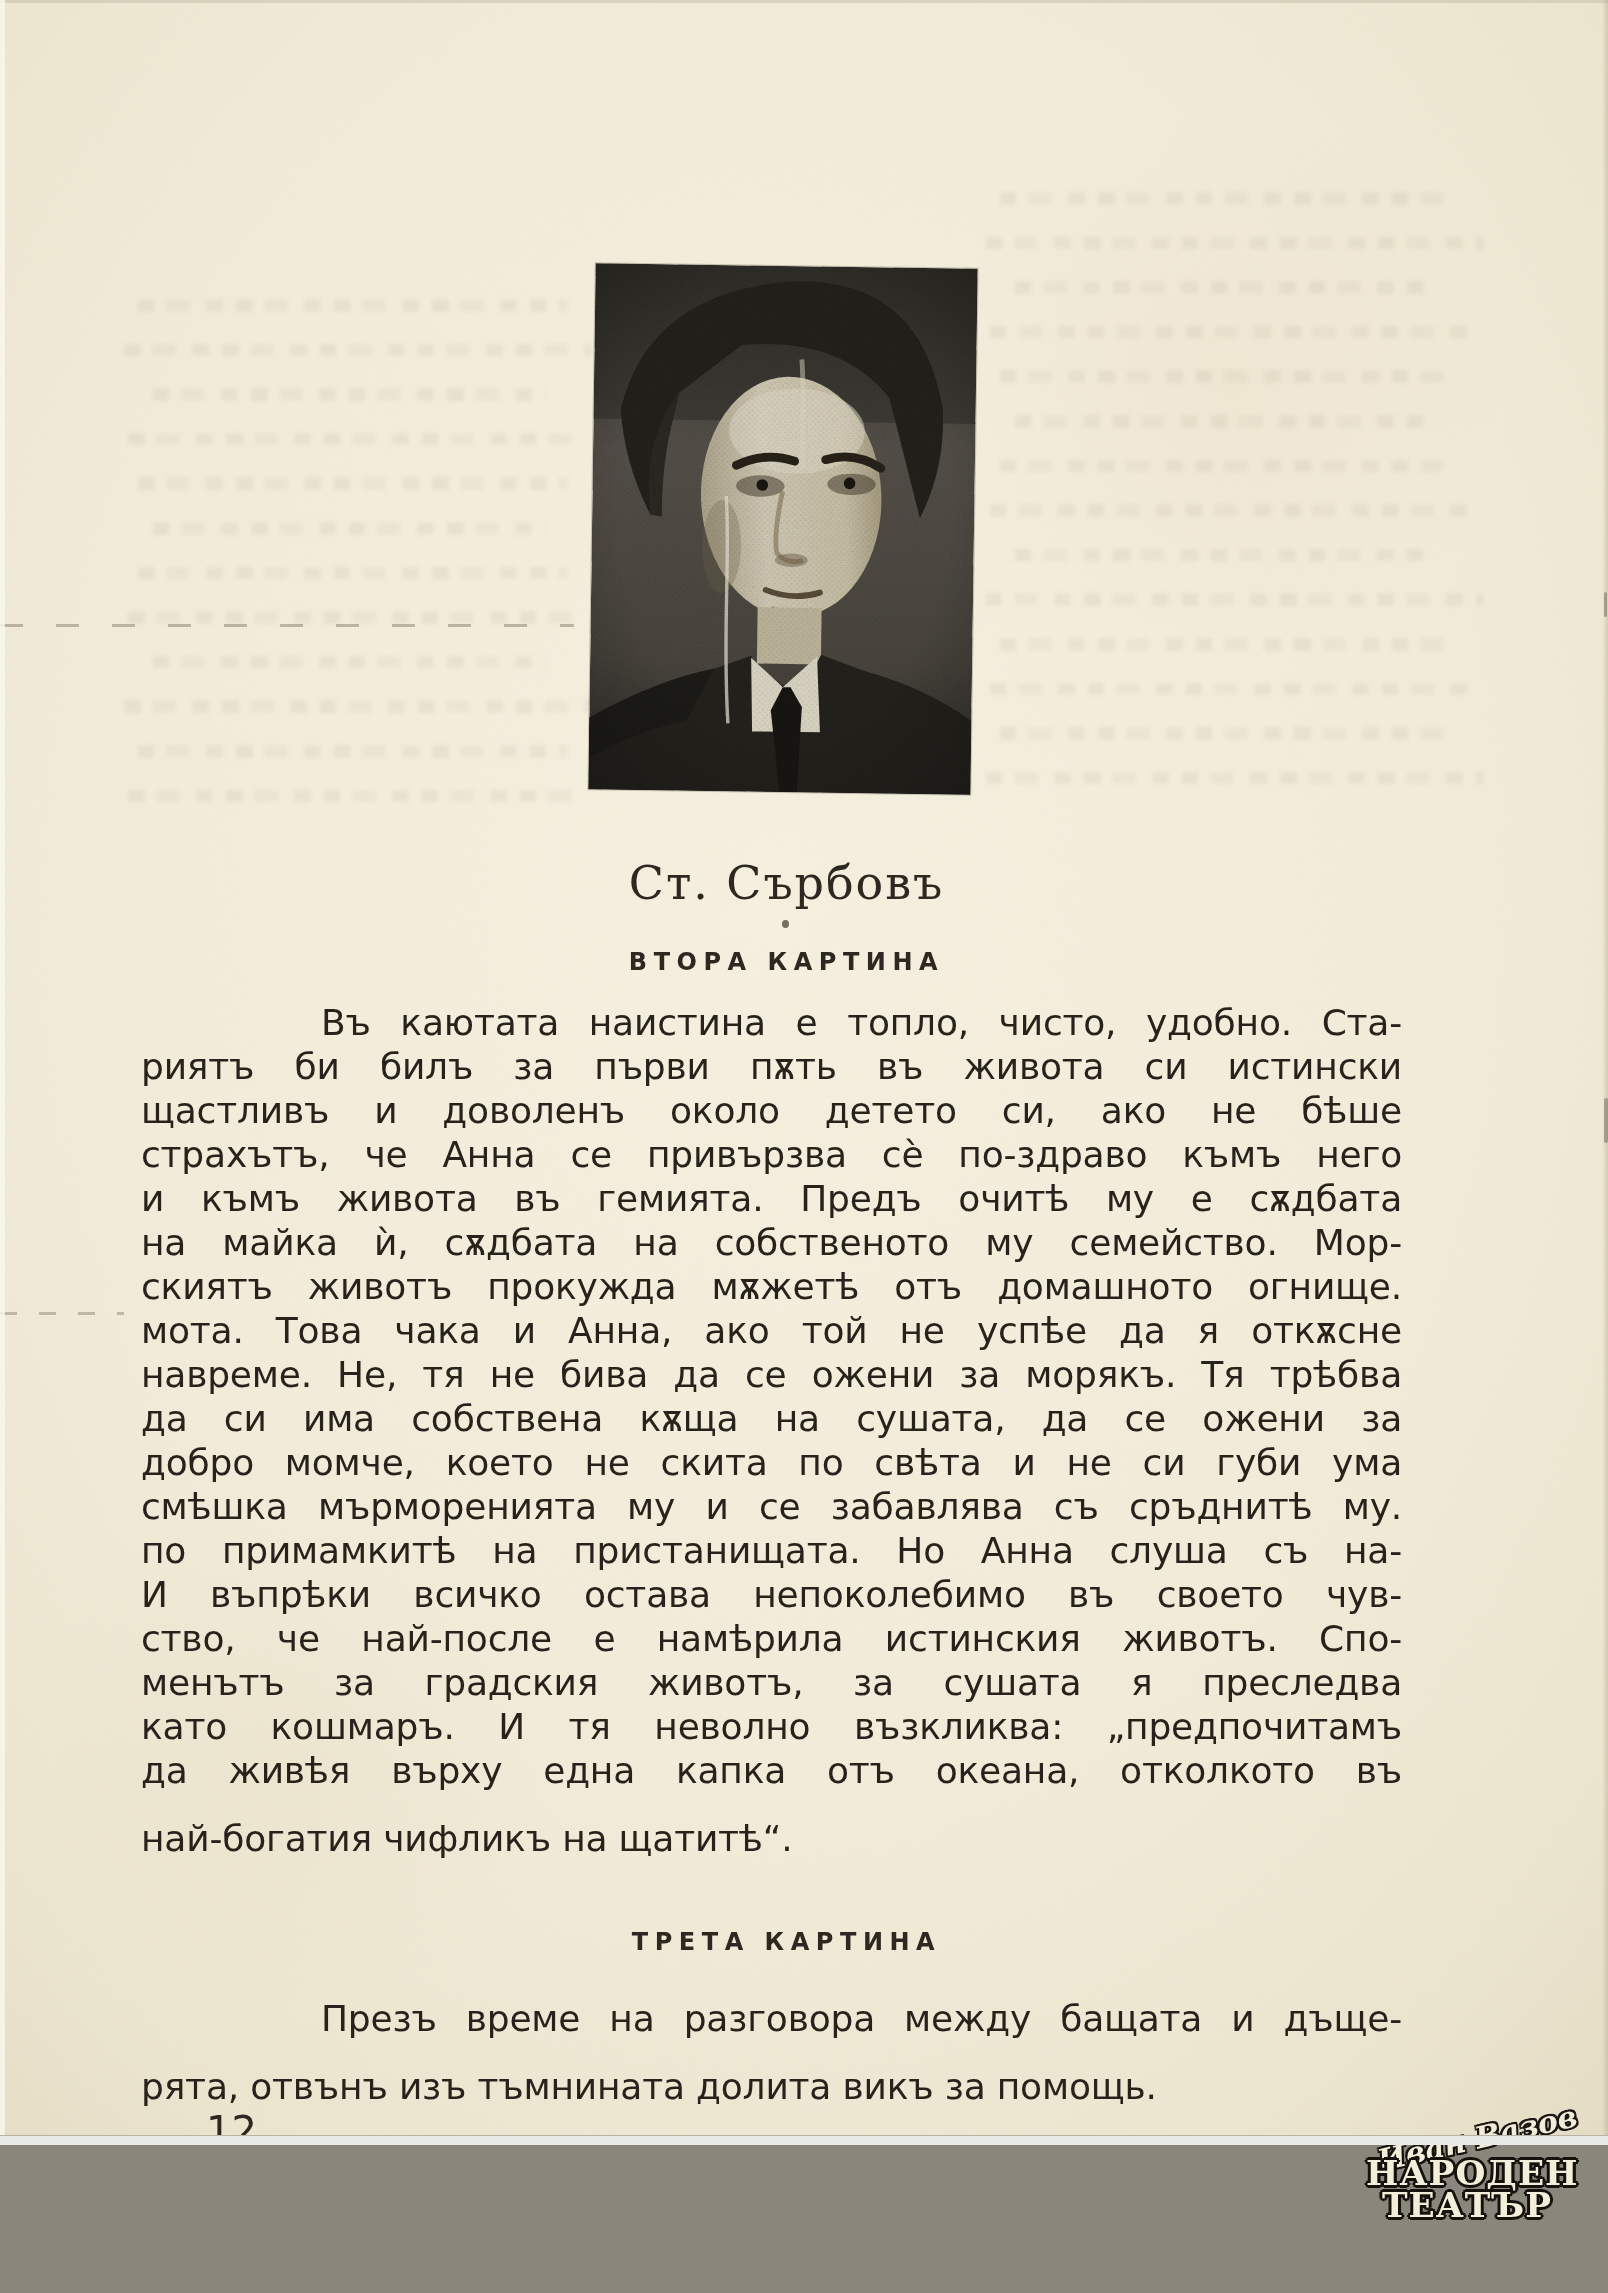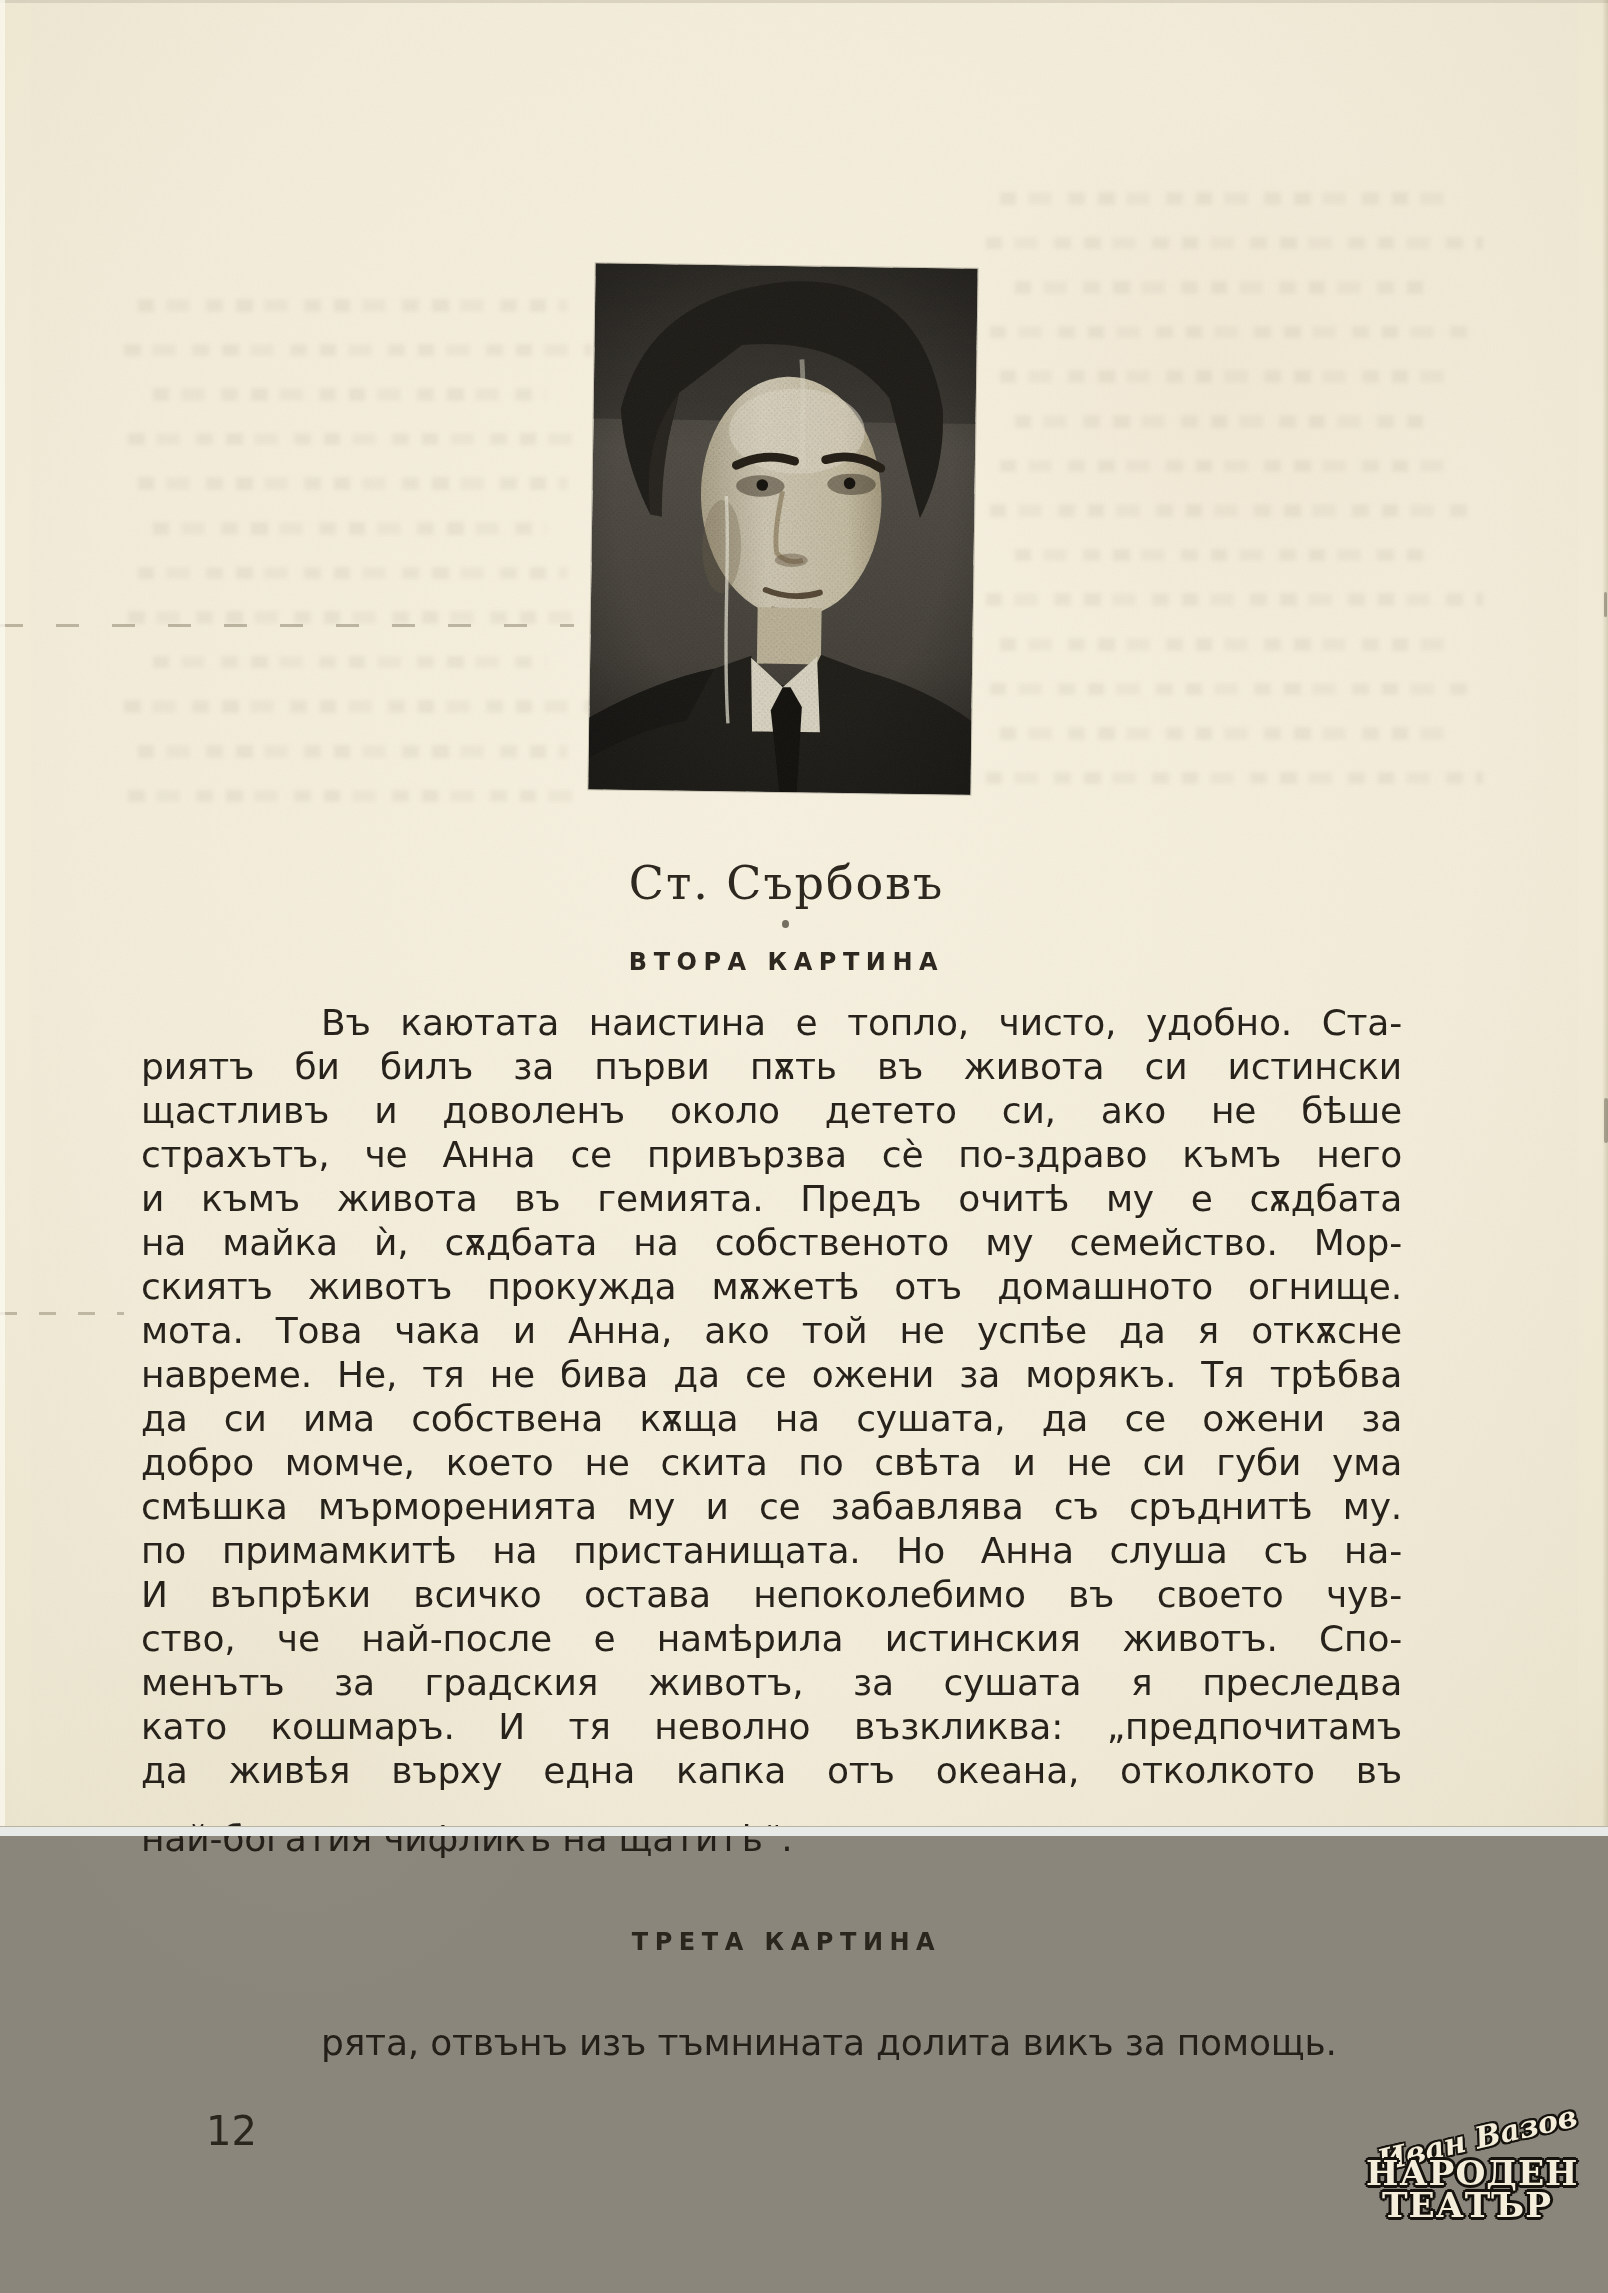--- a/index.html
+++ b/index.html
@@ -3,21 +3,21 @@
 <meta charset="utf-8">
 <style>
   html,body{margin:0;padding:0;}
   body{
     width:1609px;height:2294px;
     background:#8a867c;
     font-family:"DejaVu Sans",sans-serif;
     overflow:hidden;
   }
   .page{
-    position:relative;width:1609px;height:1836px;
+    position:relative;width:1609px;height:2145px;
     background:
       radial-gradient(ellipse 1261px 1650px at 48% 42%, #f6f0df 0%, #f2ecd9 55%, #ece5cf 85%, #e5ddc4 100%);
     color:#221e18;
   }
   
   .edge-top{position:absolute;left:0;top:0;width:100%;height:2.9px;background:#c9c3af;opacity:.6;}
   .edge-left{position:absolute;left:0;top:0;width:4.9px;height:100%;background:#faf7ee;opacity:.8;}
   .edge-right{position:absolute;right:0;top:0;width:6.8px;height:100%;background:linear-gradient(90deg,rgba(150,140,110,0),rgba(150,140,110,.35));}
   .edge-bottom{position:absolute;left:0;bottom:0;width:100%;height:8.7px;background:#e7eae7;border-top:1px solid #b8b3a2;}
   .nick{position:absolute;background:#5a5548;opacity:.45;border-radius:1.9px;}
@@ -233,20 +233,21 @@
       <div class="tline">И въпрѣки всичко остава непоколебимо въ своето чув-</div>
       <div class="tline">ство, че най-после е намѣрила истинския животъ. Спо-</div>
       <div class="tline">менътъ за градския животъ, за сушата я преследва</div>
       <div class="tline">като кошмаръ. И тя неволно възкликва: „предпочитамъ</div>
       <div class="tline">да живѣя върху една капка отъ океана, отколкото въ</div>
       <div class="tline">най-богатия чифликъ на щатитѣ“.</div>
     </div>
 
   <div class="kartina h3">ТРЕТА КАРТИНА</div>
   <div class="para para2">
+      <div class="tline">Презъ време на разговора между бащата и дъще-</div>
       <div class="tline">рята, отвънъ изъ тъмнината долита викъ за помощь.</div>
     </div>
 
   <div class="pagenum">12</div>
 
   <div class="logo">
     <div class="sig">Иван Вазов</div>
     <div class="word word1">НАРОДЕН</div>
     <div class="word word2">ТЕАТЪР</div>
   </div>

